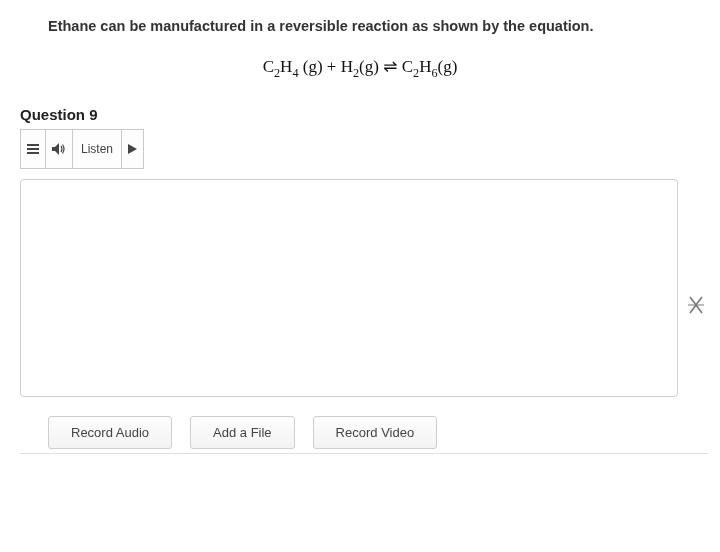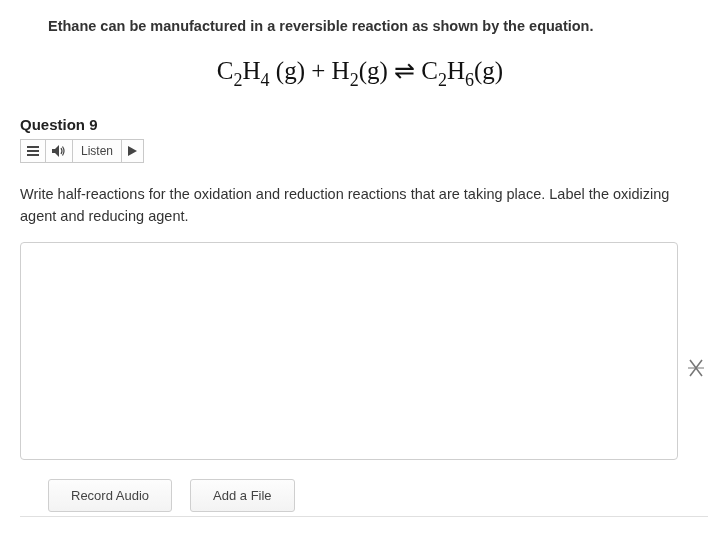--- a/index.html
+++ b/index.html
@@ -13,41 +13,41 @@
       overflow: hidden;
     }
     .intro-text {
       padding: 18px 0 0 48px;
       color: #333;
       font-size: 14.5px;
       font-weight: bold;
     }
     .equation {
       text-align: center;
-      font-size: 25px;
+      font-size: 17px;
       padding: 22px 0 26px 0;
       color: #111;
       font-family: "Times New Roman", serif;
     }
     .equation .sub { font-size: 0.72em; vertical-align: sub; position: relative; top: 0.08em;}
     .question-container {
       padding: 0 12px 0 20px;
     }
     .question-heading {
       font-weight: bold;
       font-size: 15px;
       color: #222;
       margin-bottom: 6px;
     }
     .listen-bar {
       display: inline-flex;
       align-items: stretch;
       border: 1px solid #c9c9c9;
-      height: 24px;
-      margin-bottom: 20px;
+      height: 40px;
+      margin-bottom: 10px;
     }
     .listen-cell {
       display: flex;
       align-items: center;
       justify-content: center;
       border-right: 1px solid #c9c9c9;
       padding: 0 6px;
       background: #fdfdfd;
       font-size: 12px;
       color: #444;
@@ -134,30 +134,30 @@
       </svg>
     </div>
     <div class="listen-cell listen-label">Listen</div>
     <div class="listen-cell">
       <svg width="9" height="10" viewBox="0 0 9 10">
         <polygon points="0,0 9,5 0,10" fill="#444"></polygon>
       </svg>
     </div>
   </div>
 
-  <div class="prompt-text">Write half-reactions for the oxidation and reduction reactions that are taking place. Label the oxidizing agent and reducing agent.</div>
 
   <div class="answer-area-wrap">
     <textarea class="answer-textarea" placeholder="" style=""></textarea>
     <div class="resize-handle">
       <svg width="16" height="20" viewBox="0 0 16 20">
         <path d="M2 2 L8 10 L14 2" stroke="#777" stroke-width="1.6" fill="none"></path>
         <path d="M2 18 L8 10 L14 18" stroke="#777" stroke-width="1.6" fill="none"></path>
         <line x1="0" y1="10" x2="16" y2="10" stroke="#777" stroke-width="1"></line>
       </svg>
     </div>
   </div>
 
   <div class="action-row">
     <button class="action-btn">Record Audio</button>
     <button class="action-btn">Add a File</button>
+    <button class="action-btn">Record Video</button>
   </div>
 </div>
 
 </body></html>

